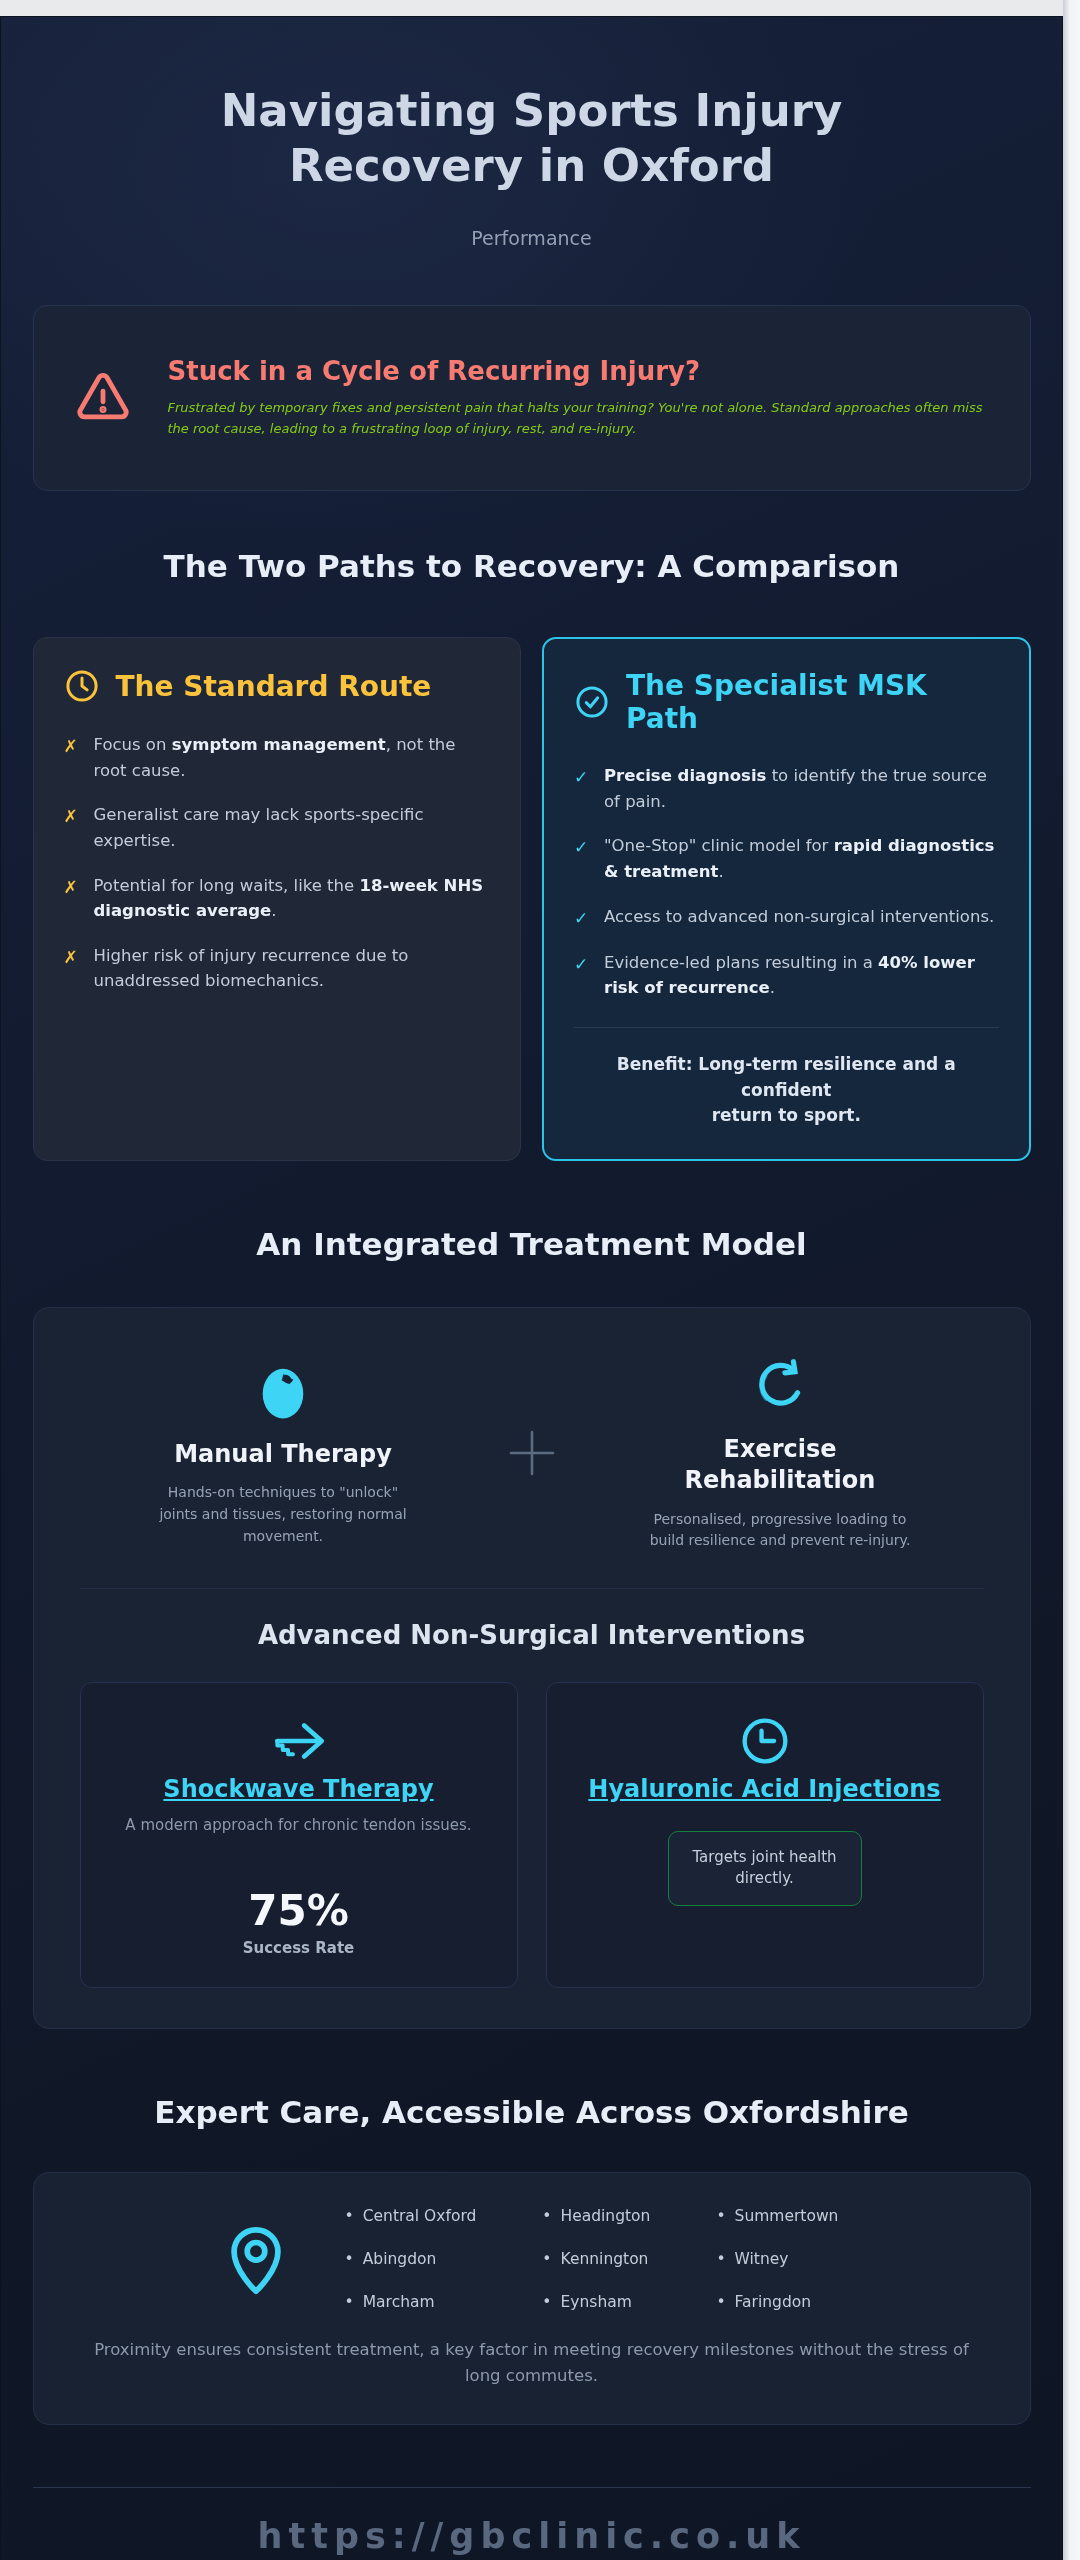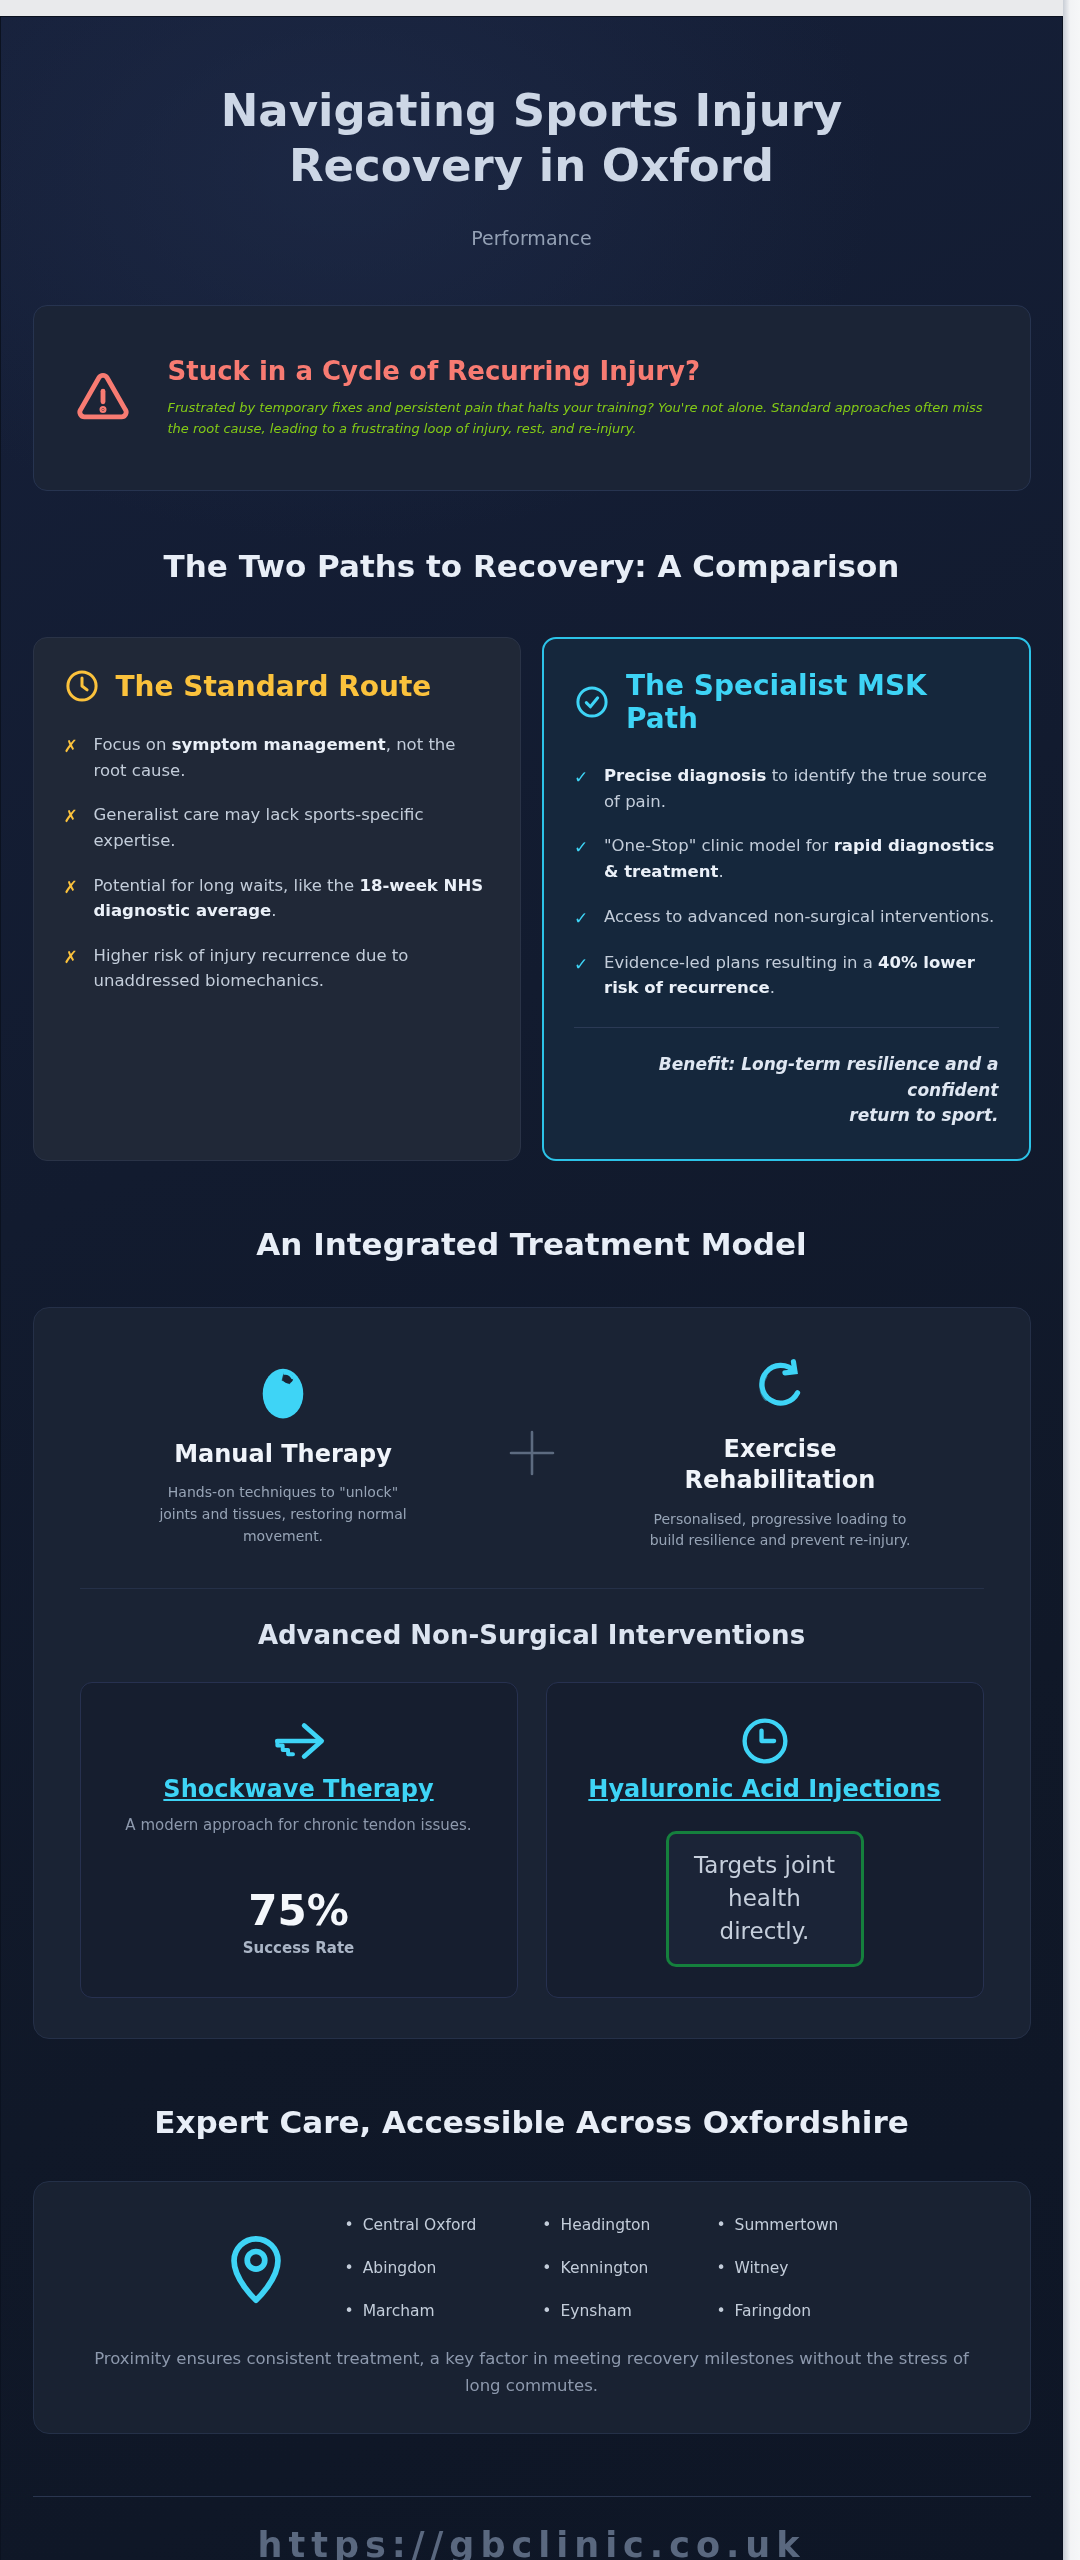--- a/index.html
+++ b/index.html
@@ -37,22 +37,22 @@
   .path-head .icon{width:36px;height:36px;flex:0 0 auto;}
   .standard .accent{color:var(--accent-yellow,#fbc23c);}
   .specialist .accent{color:var(--accent-cyan,#3ed4f6);}
   .path-title{font-size:28px;font-weight:bold;}
   ul.seglist{list-style:none;margin:0;padding:0;display:flex;flex-direction:column;gap:19px;}
   ul.seglist li{display:flex;gap:14px;font-size:16.5px;line-height:1.55;color:#c3cdda;}
   ul.seglist .marker{flex:0 0 16px;font-size:17px;padding-top:1px;}
   .standard ul.seglist .marker{color:var(--accent-yellow,#fbc23c);}
   .specialist ul.seglist .marker{color:var(--accent-cyan,#3ed4f6);}
   .seglist b, .li-text b{color:#eaf0f8;}
-  .benefit{border-top:1px solid #2b3a55;margin-top:26px;padding-top:24px;text-align:right;
-        font-weight:bold;font-size:17px;line-height:1.5;color:#dfe7f2;font-style:italic;}
+  .benefit{border-top:1px solid #2b3a55;margin-top:26px;padding-top:24px;text-align:center;
+        font-weight:bold;font-size:17px;line-height:1.5;color:#dfe7f2;}
   .specialist .spacer{flex:1;}
 
   
   .treatment-card{margin-top:44px;background:#1a2334;border:1px solid #253048;border-radius:16px;
         padding:46px 46px 40px;}
   .modalities{display:grid;grid-template-columns:1fr 90px 1fr;align-items:center;}
   .modality{text-align:center;}
   .modality .icon{height:64px;color:var(--accent-cyan,#3ed4f6);}
   .modality-title{margin-top:16px;font-size:24px;font-weight:bold;color:#f0f4fa;line-height:1.3;}
   .modality-title div{display:block;}
@@ -61,22 +61,22 @@
   .treatment-divider{margin:36px 0 0;border:0;border-top:1px solid #253048;}
   .interventions-heading{margin-top:30px;font-size:26px;color:#dce4f0;}
   .interventions-grid{margin-top:30px;display:grid;grid-template-columns:1fr 1fr;gap:28px;align-items:stretch;}
   .intervention-card{background:#161e2f;border:1px solid #273150;border-radius:12px;
         padding:32px 28px 30px;text-align:center;}
   .intervention-card .icon{height:52px;color:var(--accent-cyan,#3ed4f6);}
   .intervention-title{margin-top:8px;font-size:24px;font-weight:bold;color:var(--accent-cyan,#3ed4f6);text-decoration:underline;}
   .intervention-desc{margin:11px auto 0;font-size:15px;line-height:1.5;color:#8d99ad;max-width:400px;}
   .stat-value{margin-top:52px;font-size:42px;font-weight:bold;color:#f4f7fb;line-height:1.1;}
   .stat-label{margin-top:5px;font-size:15px;font-weight:bold;color:#aab5c6;}
-  .note-box{margin:28px auto 0;width:168px;background:#1b2437;border:3px solid #15803d;border-radius:10px;
-        padding:15px 12px;font-size:23px;line-height:1.45;color:#c6cfdc;}
+  .note-box{margin:28px auto 0;width:168px;background:#1b2437;border:1px solid #15803d;border-radius:10px;
+        padding:15px 12px;font-size:15px;line-height:1.45;color:#c6cfdc;}
 
   
   .coverage-card{margin-top:40px;background:#192232;border:1px solid #243048;border-radius:16px;
         padding:34px 48px;text-align:center;}
   .coverage-row{display:flex;align-items:center;justify-content:center;gap:58px;}
   .pin-icon{width:62px;height:78px;color:var(--accent-cyan,#3ed4f6);flex:0 0 auto;}
   .loc-cols{display:flex;gap:66px;text-align:center;}
   ul.loc-col{list-style:none;margin:0;padding:0;display:flex;flex-direction:column;gap:25px;}
   ul.loc-col li{font-size:15.5px;color:#c3cdda;display:flex;gap:9px;}
   ul.loc-col li::before{content:"•";color:#c3cdda;}

